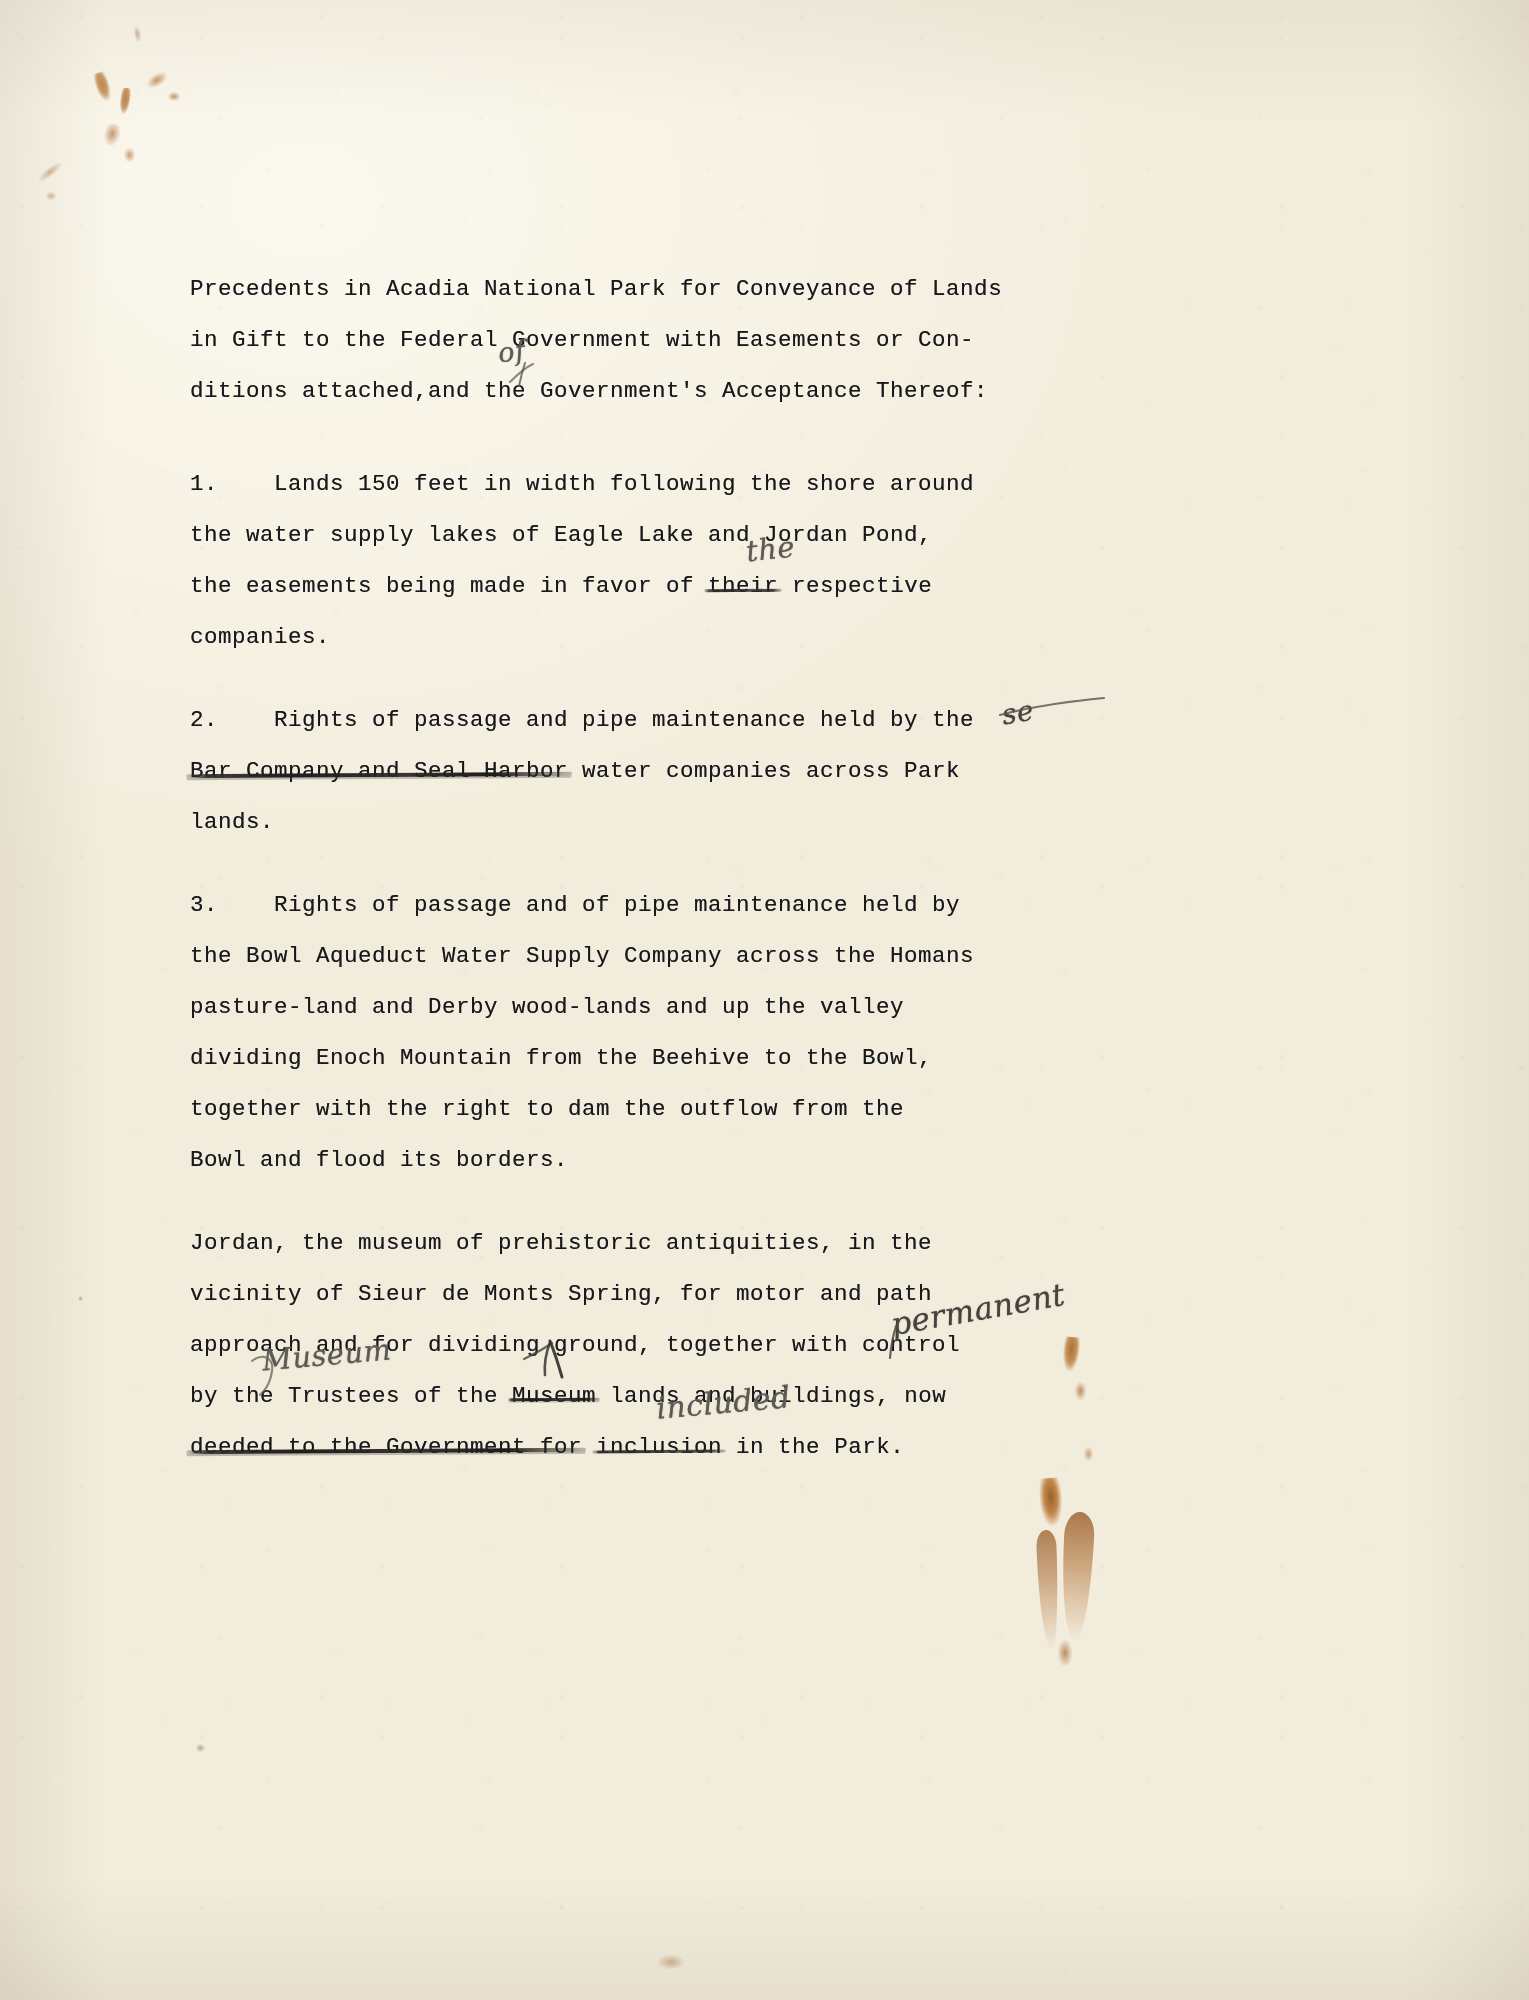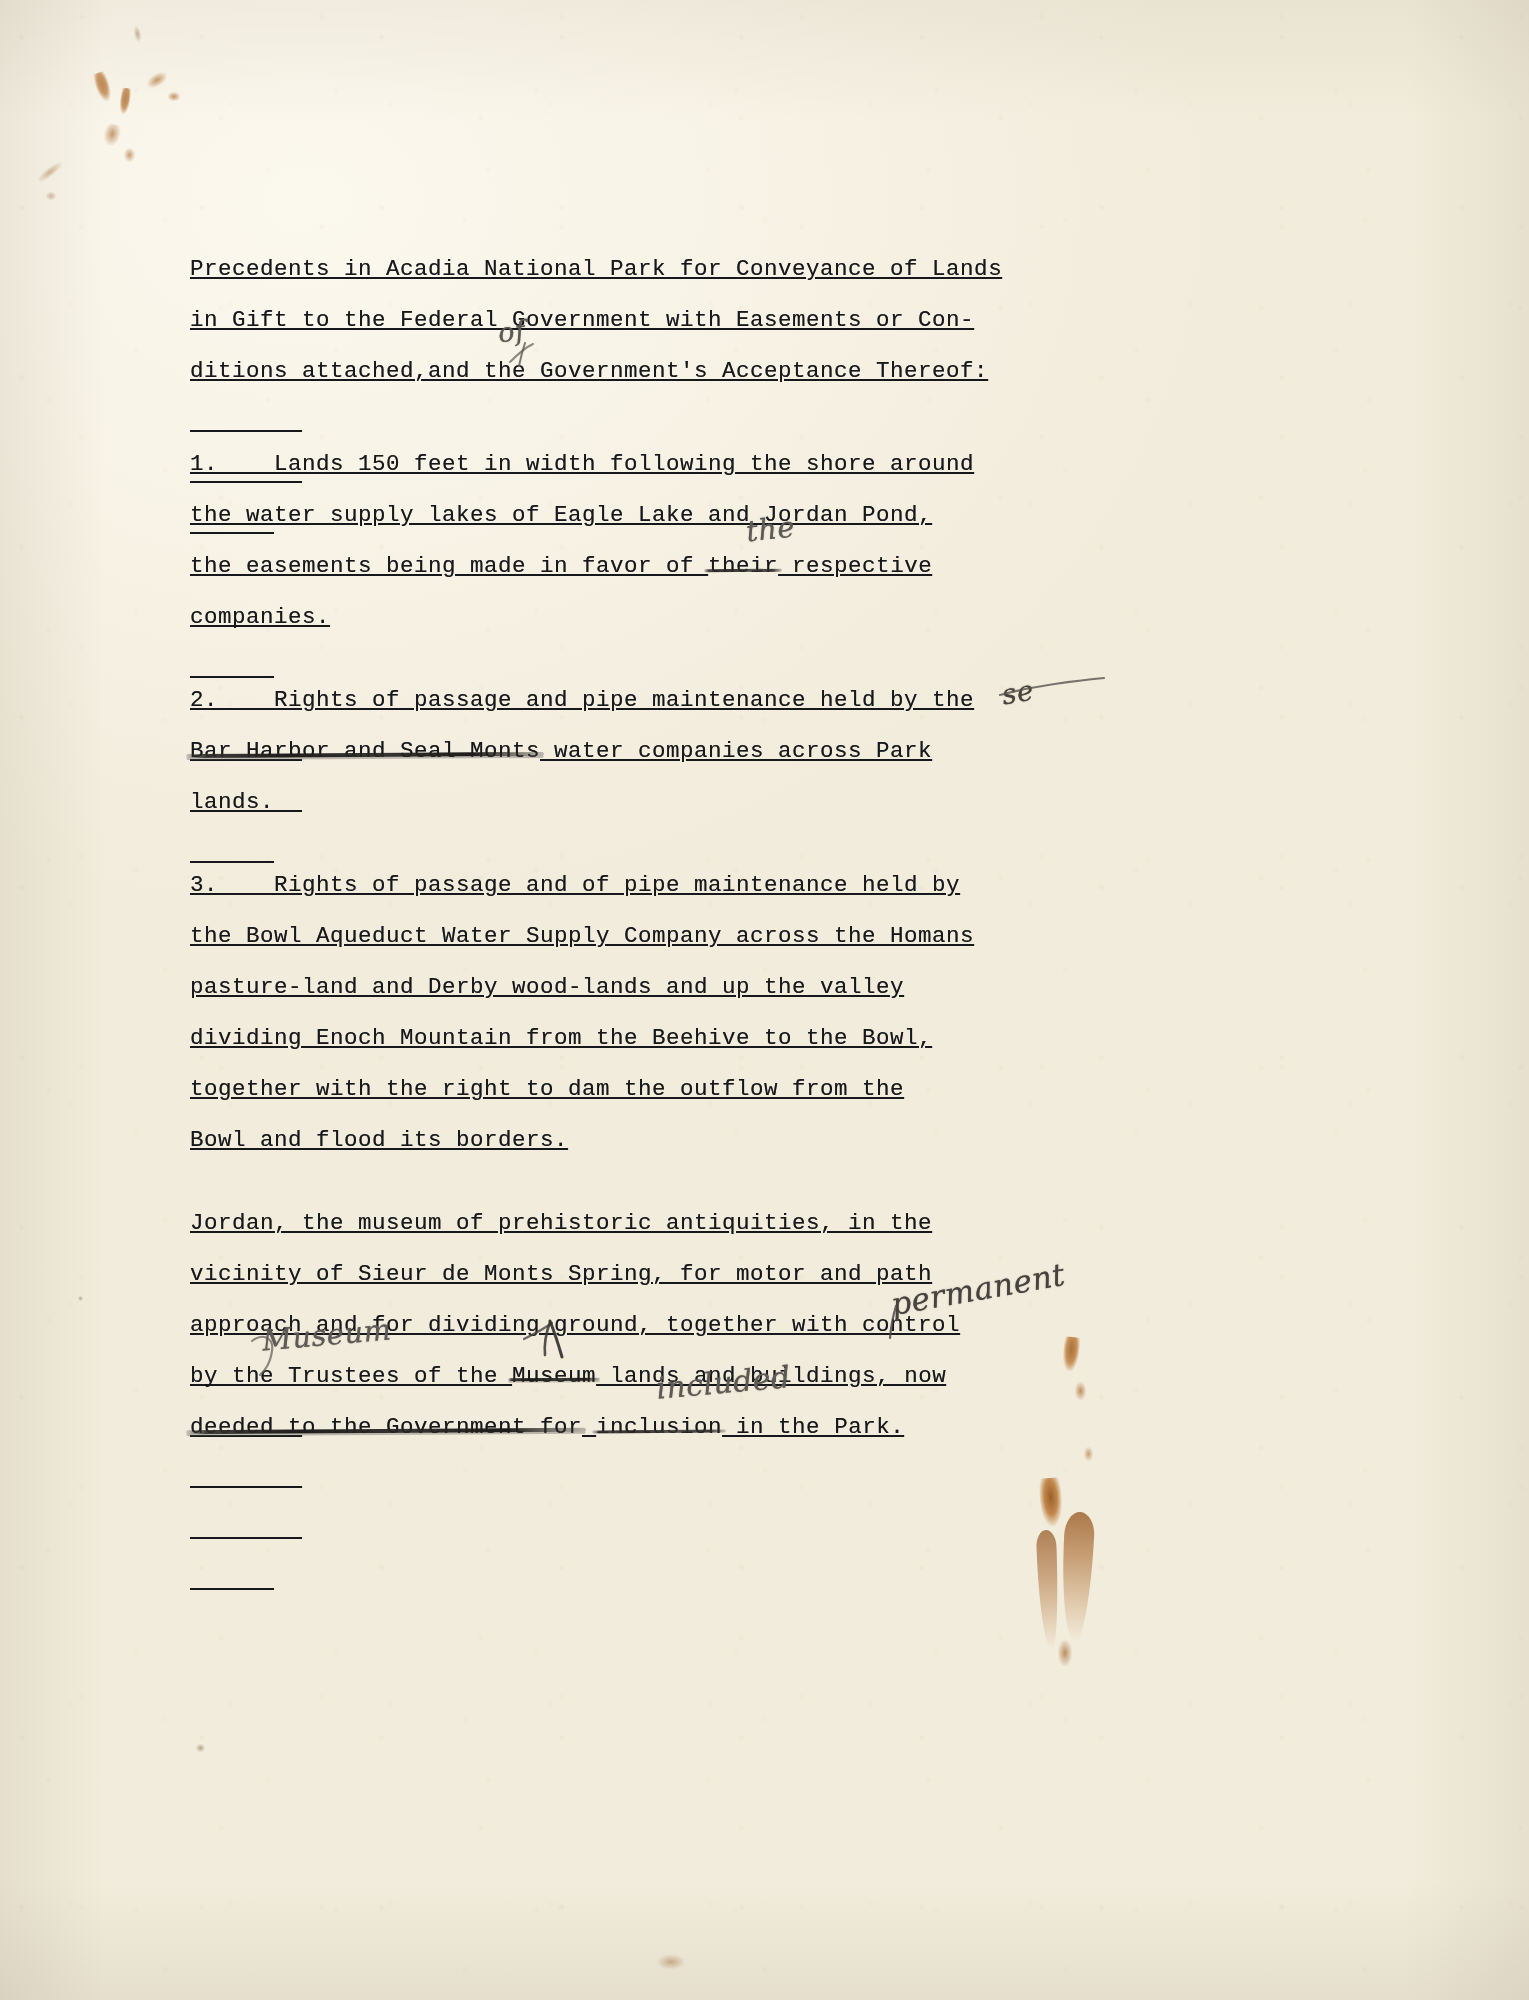--- a/index.html
+++ b/index.html
@@ -98,26 +98,25 @@
     background: radial-gradient(ellipse, #a1733f 0%, rgba(161,115,63,0) 78%); opacity: .5; }
   .stain-fleck-1 { left: 196px; top: 1744px; width: 9px; height: 8px;
     background: radial-gradient(ellipse, rgba(120,96,58,.5) 0%, rgba(120,96,58,0) 78%); }
   .stain-fleck-2 { left: 78px;  top: 1296px; width: 5px; height: 5px;
     background: radial-gradient(ellipse, rgba(110,92,60,.45) 0%, rgba(110,92,60,0) 78%); }
 
   
   .body-text {
     position: absolute;
     left: 190px;
-    top: 244px;
+    top: 264px;
     width: 1160px;
     color: #16181c;
     font-size: 22.5px;
     letter-spacing: 0.5px;
-    text-decoration: underline;
   }
 
   .para { margin: 0 0 32px 0; }
   .para.heading { margin-bottom: 42px; }
   .para.last { margin-bottom: 0; }
 
   .line {
     position: relative;
     height: 51px;
     line-height: 51px;
@@ -248,21 +247,21 @@
       <div class="line">companies.</div>
     </div>
 
     <div class="para">
       <div class="line"><span>2.    Rights of passage and pipe maintenance held by the</span>
         <span class="ins dark" style="left:812px; top:4px; font-size:28px; transform:rotate(-9deg);">se</span>
         <svg class="caret" style="left:806px; top:-2px; width:112px; height:28px;" viewBox="0 0 112 28">
           <path d="M4 22 C30 15, 66 9, 108 5" stroke="#57544e" stroke-width="2.2" fill="none" stroke-linecap="round" opacity="0.8"></path>
         </svg>
       </div>
-      <div class="line"><span class="strike heavy">Bar Harbor and Seal Monts</span><span> water companies across Park</span></div>
+      <div class="line"><span class="strike heavy">Bar Company and Seal Harbor</span><span> water companies across Park</span></div>
       <div class="line">lands.</div>
     </div>
 
     <div class="para">
       <div class="line">3.    Rights of passage and of pipe maintenance held by</div>
       <div class="line">the Bowl Aqueduct Water Supply Company across the Homans</div>
       <div class="line">pasture-land and Derby wood-lands and up the valley</div>
       <div class="line">dividing Enoch Mountain from the Beehive to the Bowl,</div>
       <div class="line">together with the right to dam the outflow from the</div>
       <div class="line">Bowl and flood its borders.</div>

